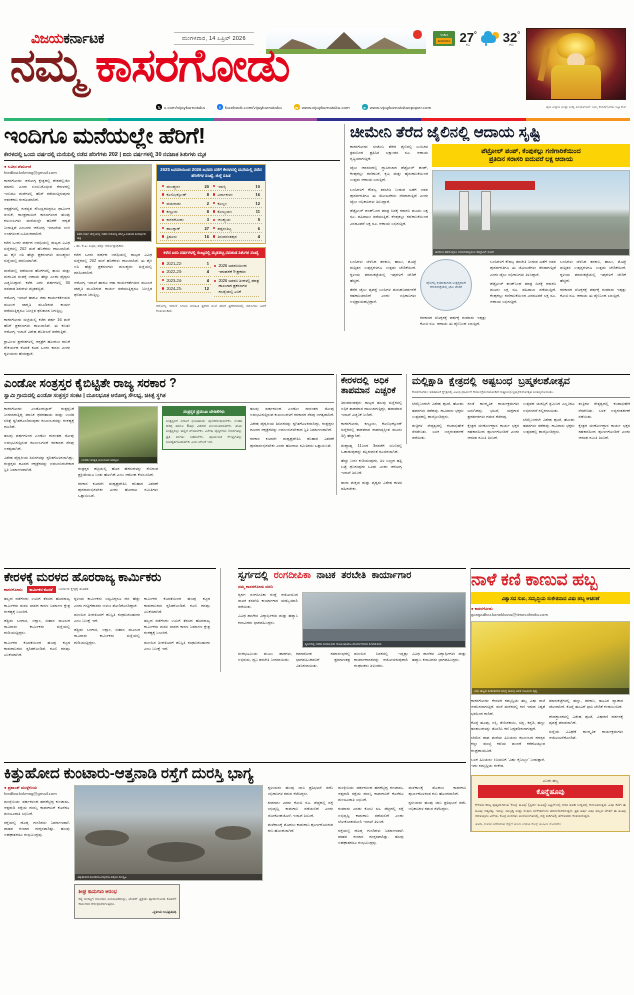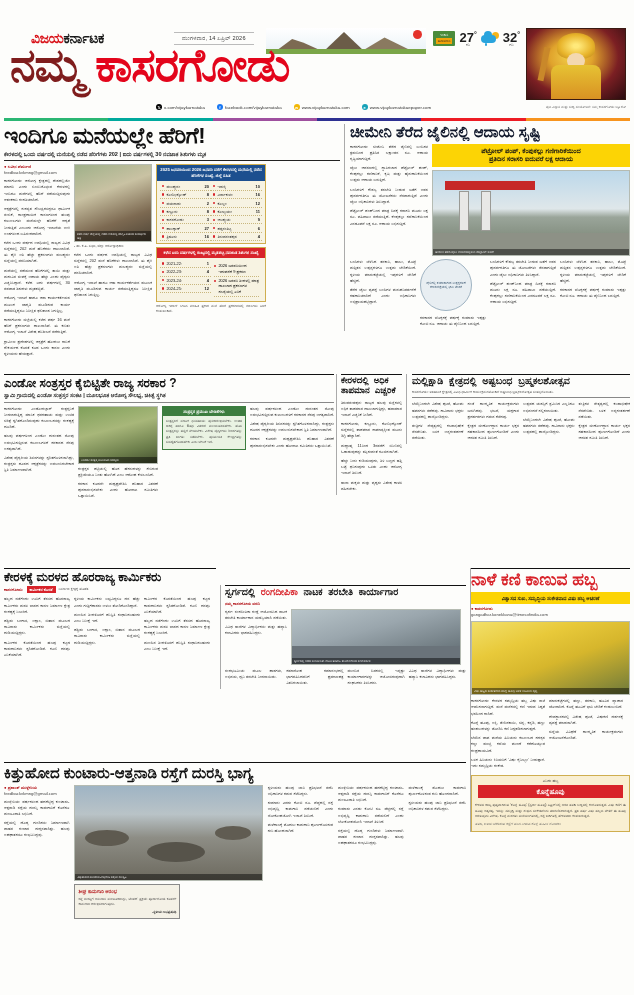--- a/index.html
+++ b/index.html
@@ -528,21 +528,21 @@
         <p>ಉತ್ಸವದ ಯಶಸ್ಸಿಗೆ ಶ್ರಮಿಸಿದ ಎಲ್ಲರಿಗೂ ಅಭಿನಂದನೆ ಸಲ್ಲಿಸಲಾಯಿತು.</p>
         <p>ಬೆಳಗ್ಗಿನಿಂದಲೇ ವಿಶೇಷ ಪೂಜೆ, ಹೋಮ ಹವನಗಳು ನಡೆದವು. ಸಾವಿರಾರು ಭಕ್ತರು ಉತ್ಸವದಲ್ಲಿ ಪಾಲ್ಗೊಂಡಿದ್ದರು.</p>
       </div>
       <div style="width:52px;" class="body-col">
         <p>ತಂತ್ರಿಗಳ ನೇತೃತ್ವದಲ್ಲಿ ಕಲಶಾಭಿಷೇಕ ನೆರವೇರಿತು. ಬಳಿಕ ಅನ್ನಸಂತರ್ಪಣೆ ನಡೆಯಿತು.</p>
         <p>ಕ್ಷೇತ್ರದ ಜೀರ್ಣೋದ್ಧಾರ ಕಾರ್ಯ ಭಕ್ತರ ಸಹಕಾರದಿಂದ ಪೂರ್ಣಗೊಂಡಿದೆ ಎಂದು ಆಡಳಿತ ಸಮಿತಿ ತಿಳಿಸಿದೆ.</p>
       </div>
     </div>
   </div>
 
-  <div style="position:absolute; left:220px; top:585px; width:246px; border-left:.6px solid #aaa; padding-left:4px;">
+  <div style="position:absolute; left:220px; top:568px; width:246px; border-left:.6px solid #aaa; padding-left:17px;">
     <div class="rule" style="margin-bottom:2px;"></div>
     <div class="hl-sm" style="font-size:9.5px;">
       <span>ಸ್ವರ್ಗದಲ್ಲಿ</span>
       <span class="sect-title-red">ರಂಗದೀಪಿಕಾ</span>
       <span>ನಾಟಕ ತರಬೇತಿ ಕಾರ್ಯಾಗಾರ</span>
     </div>
     <div class="byline" style="margin-top:2px;">ನಮ್ಮ ಕಾಸರಗೋಡು ವರದಿ</div>
     <div style="display:flex; gap:4px; margin-top:2px;">
       <div style="width:62px;" class="body-col">
         <p>ಸ್ವರ್ಗ: ರಂಗದೀಪಿಕಾ ಸಂಸ್ಥೆ ಆಯೋಜಿಸಿದ ನಾಟಕ ತರಬೇತಿ ಕಾರ್ಯಾಗಾರ ಯಶಸ್ವಿಯಾಗಿ ನಡೆಯಿತು.</p>

